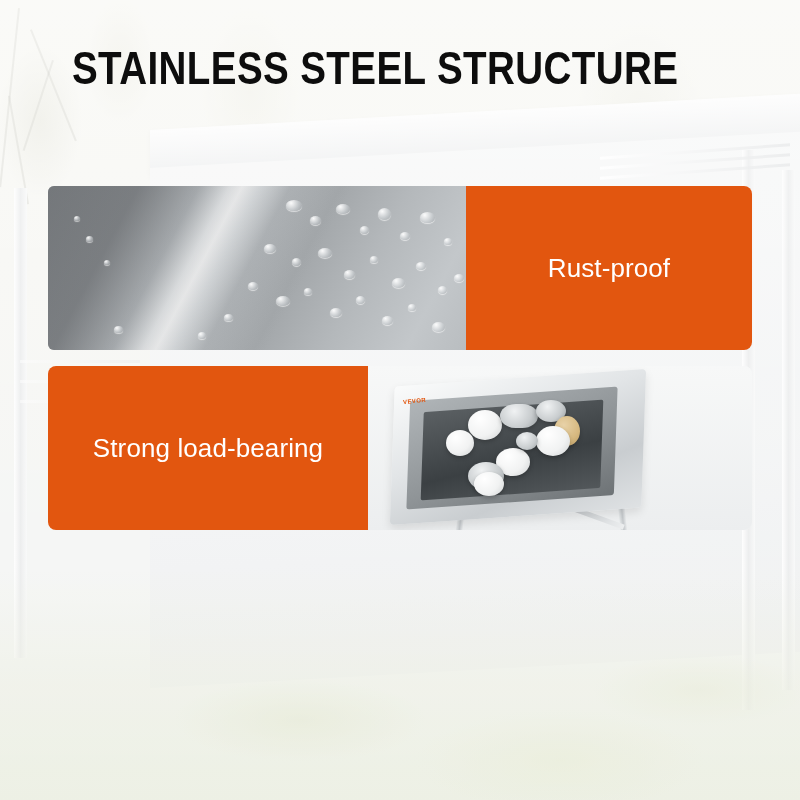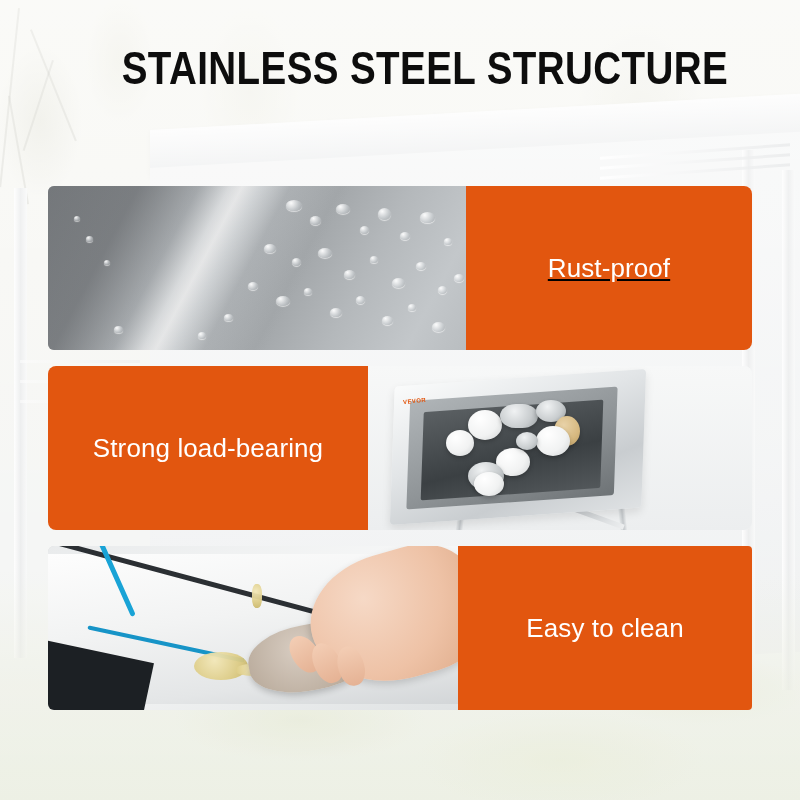--- a/index.html
+++ b/index.html
@@ -60,21 +60,21 @@
     background:linear-gradient(90deg,rgba(255,255,255,.9),rgba(205,208,210,.75));
   }
   
   .bg-veil {
     position:absolute; inset:0;
     background:linear-gradient(180deg, rgba(255,255,255,.62) 0%, rgba(255,255,255,.50) 30%,
                rgba(255,255,255,.44) 60%, rgba(255,255,255,.38) 100%);
   }
 
   
-  .header { position:absolute; left:0; top:0; width:800px; text-align:right; z-index:5; }
+  .header { position:absolute; left:0; top:0; width:800px; text-align:left; z-index:5; }
   .title {
     font-family:"Liberation Sans Narrow","Liberation Sans", sans-serif;
     font-weight:bold; font-size:47px; letter-spacing:.5px;
     color:#0d0d0d; line-height:1; margin-top:44px;
     transform:scaleX(.82); transform-origin:center;
   }
   .subtitle {
     font-size:28px; color:#1d1d1d; font-weight:normal;
     margin-top:14px; letter-spacing:.2px;
   }
@@ -89,21 +89,21 @@
     position:relative; display:flex; align-items:center;
     background:#e2560f;
   }
   .panel-text .label {
     color:#ffffff; font-size:26px; font-weight:normal; letter-spacing:.1px;
     width:100%; text-align:center; padding:0 14px;
   }
 
   
   .row-1 .panel-photo { flex:0 0 418px; border-radius:6px 0 0 6px; }
-  .row-1 .panel-text  { flex:1 1 auto;  border-radius:0 8px 8px 0;text-decoration:underline; }
+  .row-1 .panel-text  { flex:1 1 auto;  border-radius:0 8px 8px 0; }
   
   .row-2 .panel-text  { flex:0 0 320px; border-radius:8px 0 0 8px;justify-content:center; }
   .row-2 .panel-photo { flex:1 1 auto;  border-radius:0 8px 8px 0; background:#f4f5f6; }
   
   .row-3 .panel-photo { flex:0 0 410px; border-radius:6px 0 0 6px; }
   .row-3 .panel-text  { flex:1 1 auto;  border-radius:0 4px 4px 0; }
 
   
   .ph-steel {
     position:absolute; inset:0;
@@ -309,36 +309,14 @@
         <div class="bowl wood" style="left:186px; top:50px; width:26px; height:30px;"></div>
         <div class="bowl" style="left:168px; top:60px; width:34px; height:30px;"></div>
         <div class="bowl" style="left:128px; top:82px; width:34px; height:28px;"></div>
         <div class="bowl steel" style="left:100px; top:96px; width:36px; height:28px;"></div>
         <div class="bowl" style="left:106px; top:106px; width:30px; height:24px;"></div>
         <div class="bowl steel" style="left:148px; top:66px; width:22px; height:18px;"></div>
       </div>
     </div>
   </div>
 
-  <div class="row row-3">
-    <div class="panel-photo">
-      <div class="ph-wipe">
-        <div class="wipe-counter"></div>
-        <div class="wipe-edge-dark"></div>
-        <div class="wipe-edge-blue"></div>
-        <div class="wipe-edge-blue2"></div>
-        <div class="wipe-dark-corner"></div>
-        <div class="spill" style="left:146px; top:106px; width:54px; height:28px;"></div>
-        <div class="spill" style="left:188px; top:118px; width:40px; height:12px; border-radius:40%;"></div>
-        <div class="spill" style="left:204px; top:38px;  width:10px; height:24px; border-radius:40%;"></div>
-        <div class="towel"></div>
-        <div class="hand"></div>
-        <div class="finger" style="left:244px; top:88px; width:26px; height:40px; transform:rotate(-34deg);"></div>
-        <div class="finger" style="left:266px; top:96px; width:26px; height:42px; transform:rotate(-26deg);"></div>
-        <div class="finger" style="left:290px; top:100px; width:26px; height:40px; transform:rotate(-16deg);"></div>
-      </div>
-    </div>
-    <div class="panel-text">
-      <div class="label">Easy to clean</div>
-    </div>
-  </div>
 
 </div>
 
 </body></html>

